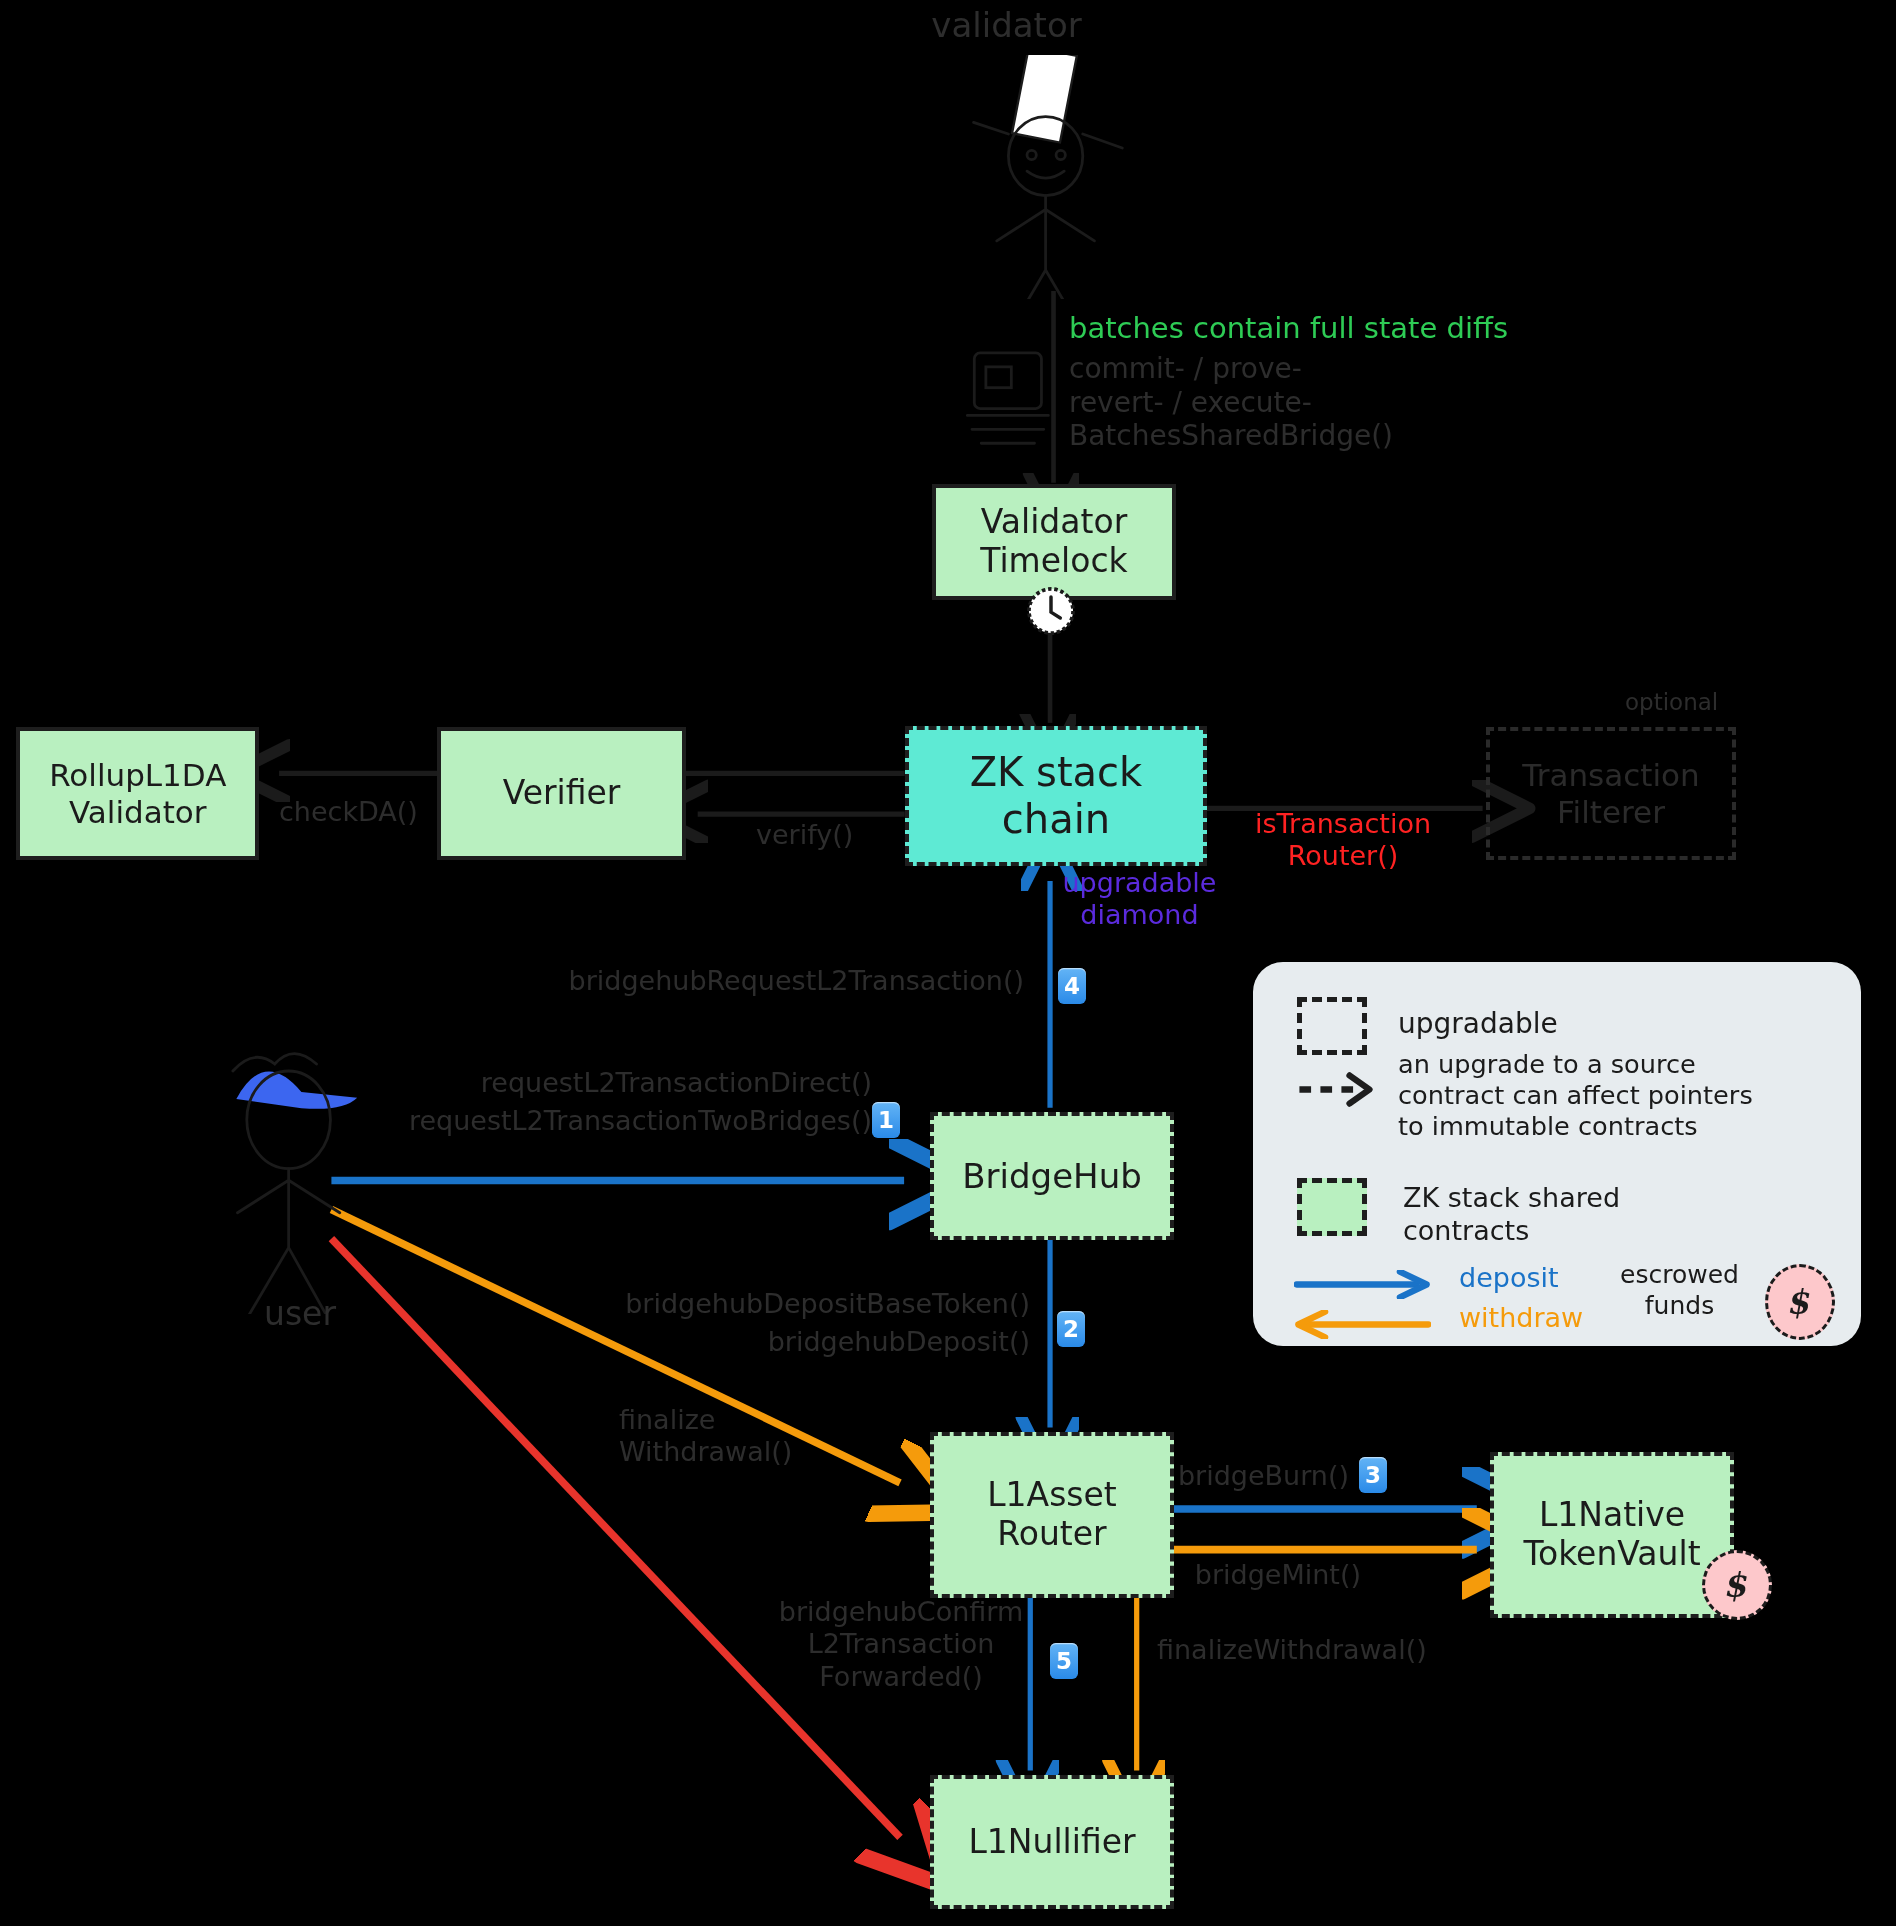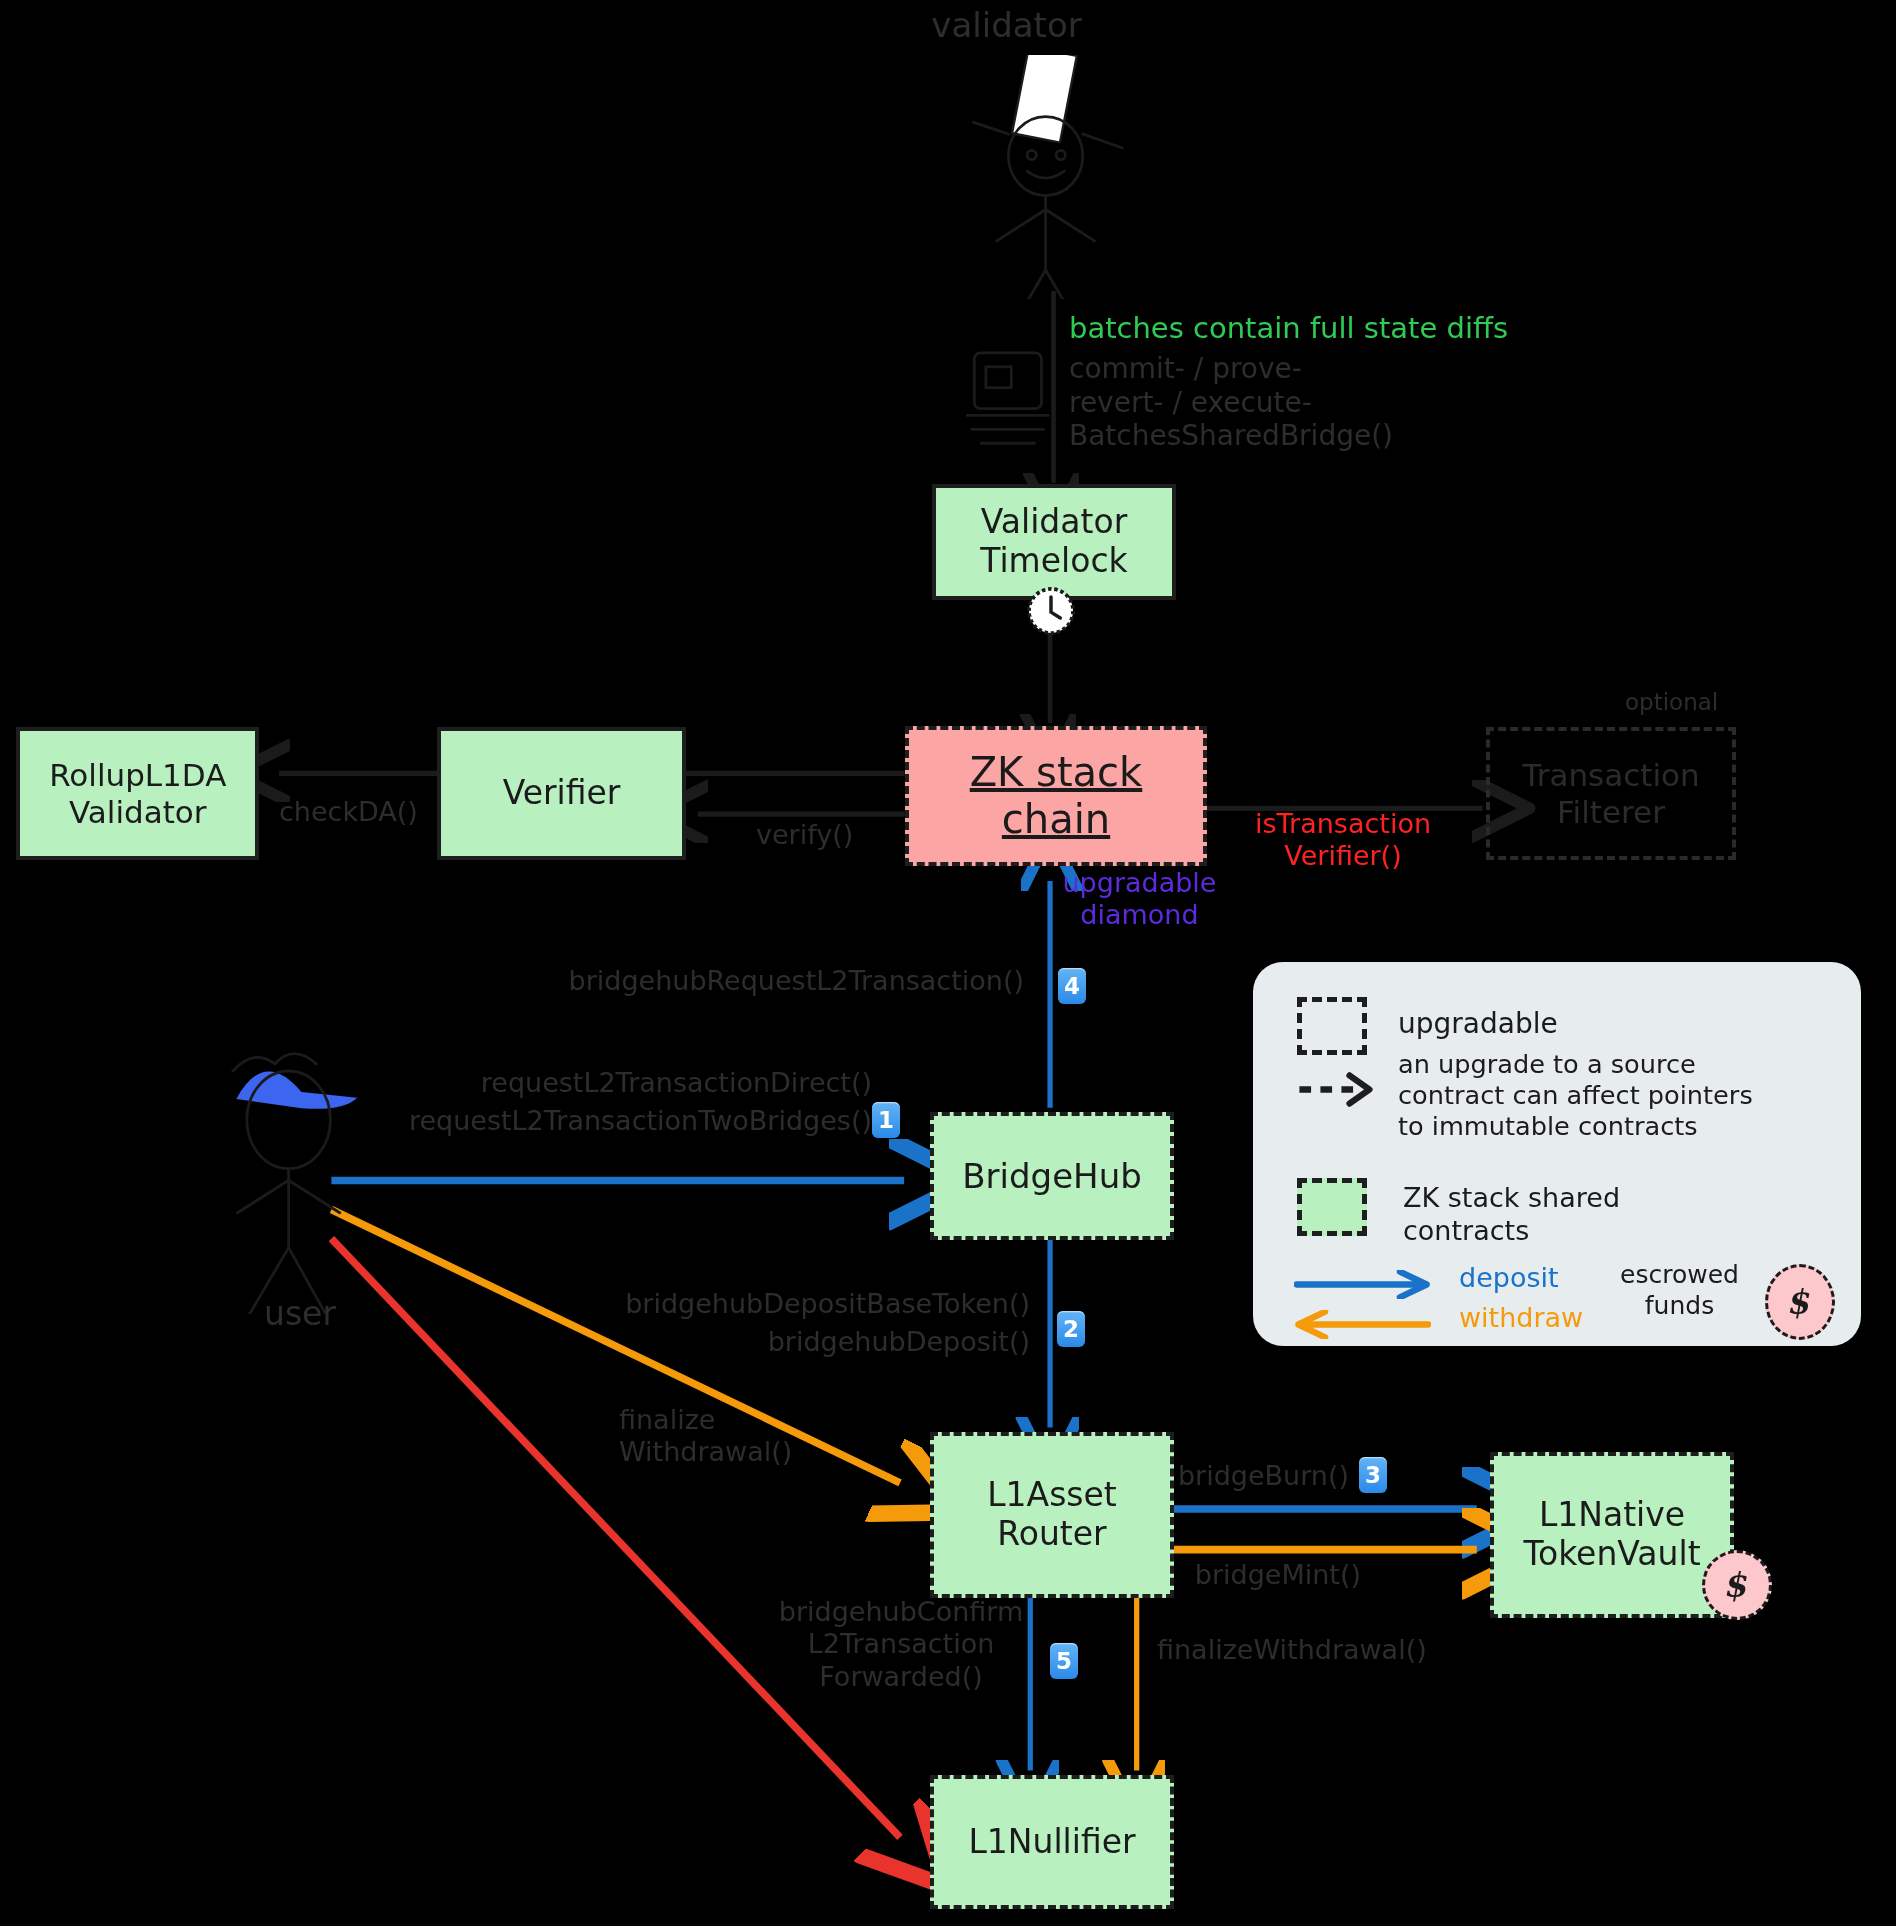--- a/index.html
+++ b/index.html
@@ -13,21 +13,21 @@
 
   
   .node{
     position:absolute;box-sizing:border-box;
     display:flex;align-items:center;justify-content:center;text-align:center;
     font-family:"DejaVu Sans", sans-serif;
     color:#1b1b1b;line-height:1.18;white-space:pre-line;
   }
   .node.green{background:#b9f0c0;border:4.1px solid #1e1e1e;}
   .node.green.dash{border:4.1px dashed #1e1e1e;}
-  .node.purple{background:#fca5a5;border:4.1px dashed #1e1e1e;text-decoration:underline;}
+  .node.purple{background:#5eead4;border:4.1px dashed #1e1e1e;}
   .node.ghost{background:transparent;border:4.1px dashed #2a2a2a;color:#2b2b2b;}
 
   
   .lbl{position:absolute;font-family:"DejaVu Sans", sans-serif;line-height:1.2;white-space:pre-line;}
   .lbl.grey{color:#2d2d2d;}
   .lbl.green{color:#2ecc55;}
   .lbl.red{color:#ff2222;}
   .lbl.purple{color:#5b2bdd;}
   .lbl.c{text-align:center;}
   .lbl.r{text-align:right;}
@@ -201,21 +201,21 @@
   <div class="money" style="left:1702px;top:1550px;width:64px;height:64px;font-size:34px;">$</div>
 
   <div class="lbl grey" style="left:1069px;top:352px;font-size:28px;">commit- / prove-
 revert- / execute-
 BatchesSharedBridge()</div>
   <div class="lbl green" style="left:1069px;top:311px;font-size:29px;">batches contain full state diffs</div>
 
   <div class="lbl grey" style="left:279px;top:796px;font-size:27px;">checkDA()</div>
   <div class="lbl grey" style="left:756px;top:819px;font-size:27px;">verify()</div>
   <div class="lbl red c" style="left:1221px;top:808px;width:244px;font-size:27px;">isTransaction
-Verifier()</div>
+Router()</div>
 
   <div class="lbl purple c" style="left:1058px;top:867px;width:163px;font-size:27px;">upgradable
 diamond</div>
 
   <div class="lbl grey r" style="left:512px;top:965px;width:512px;font-size:27px;">bridgehubRequestL2Transaction()</div>
 
   <div class="lbl grey r" style="left:349px;top:1067px;width:523px;font-size:27px;">requestL2TransactionDirect()</div>
   <div class="lbl grey r" style="left:349px;top:1105px;width:523px;font-size:27px;">requestL2TransactionTwoBridges()</div>
 
   <div class="lbl grey r" style="left:454px;top:1288px;width:576px;font-size:27px;">bridgehubDepositBaseToken()</div>

